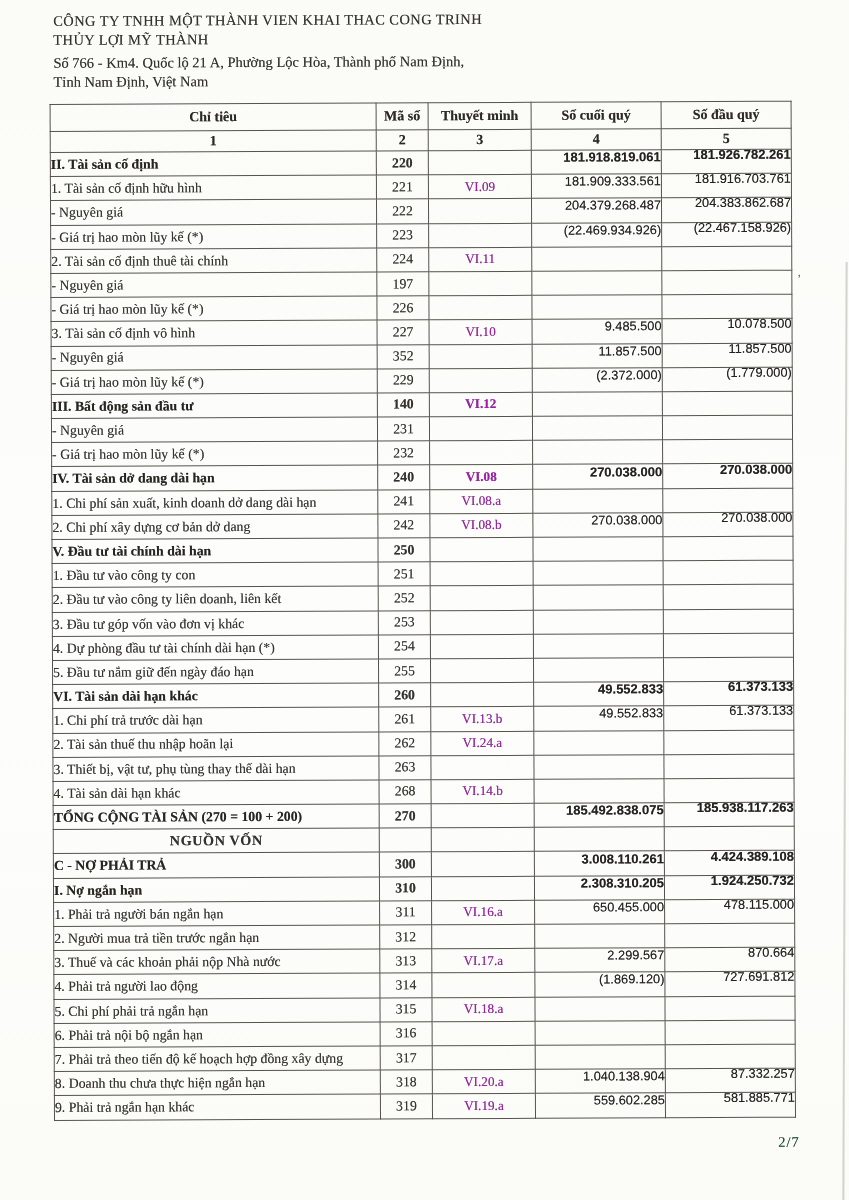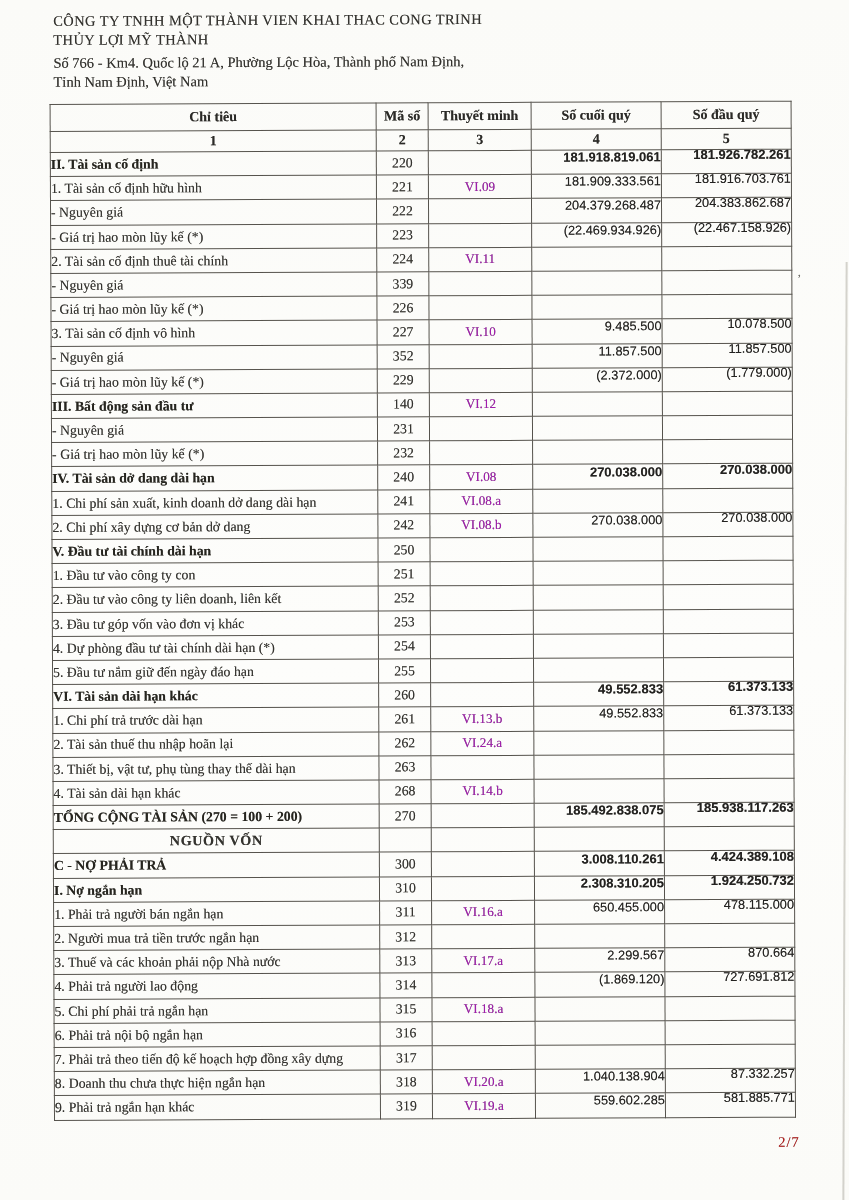--- a/index.html
+++ b/index.html
@@ -90,38 +90,38 @@
     white-space: nowrap;
   }
   td.c4 .raise { top: -5px; }
   td.c5 .raise { top: -7px; }
   tr.section td.lbl, tr.total td.lbl {
     font-weight: bold;
     color: #26251f;
   }
   tr.section td.code, tr.total td.code,
   tr.section td.note {
-    font-weight: normal;
+    font-weight: bold;
   }
   tr.section td.amt .raise, tr.total td.amt .raise {
     font-weight: bold;
     font-size: 13px;
   }
   tr.heading td.lbl {
     text-align: center;
     font-weight: bold;
     letter-spacing: 0.6px;
     font-size: 14.2px;
   }
   .page-number {
     position: absolute;
     left: 776px;
     top: 1136px;
     font-size: 14.5px;
-    color: #b91c1c;
+    color: #14532d;
     letter-spacing: 1px;
   }
   .edge-shadow {
     position: absolute;
     left: 844px;
     top: 262px;
     width: 1.5px;
     height: 938px;
     background: #c9c8c0;
     opacity: 0.8;
@@ -203,21 +203,21 @@
         </tr>
         <tr class="item">
           <td class="lbl">2. Tài sản cố định thuê tài chính</td>
           <td class="code">224</td>
           <td class="note">VI.11</td>
           <td class="amt c4"><span class="raise"></span></td>
           <td class="amt c5"><span class="raise"></span></td>
         </tr>
         <tr class="item">
           <td class="lbl">- Nguyên giá</td>
-          <td class="code">339</td>
+          <td class="code">197</td>
           <td class="note"></td>
           <td class="amt c4"><span class="raise"></span></td>
           <td class="amt c5"><span class="raise"></span></td>
         </tr>
         <tr class="item">
           <td class="lbl">- Giá trị hao mòn lũy kế (*)</td>
           <td class="code">226</td>
           <td class="note"></td>
           <td class="amt c4"><span class="raise"></span></td>
           <td class="amt c5"><span class="raise"></span></td>

